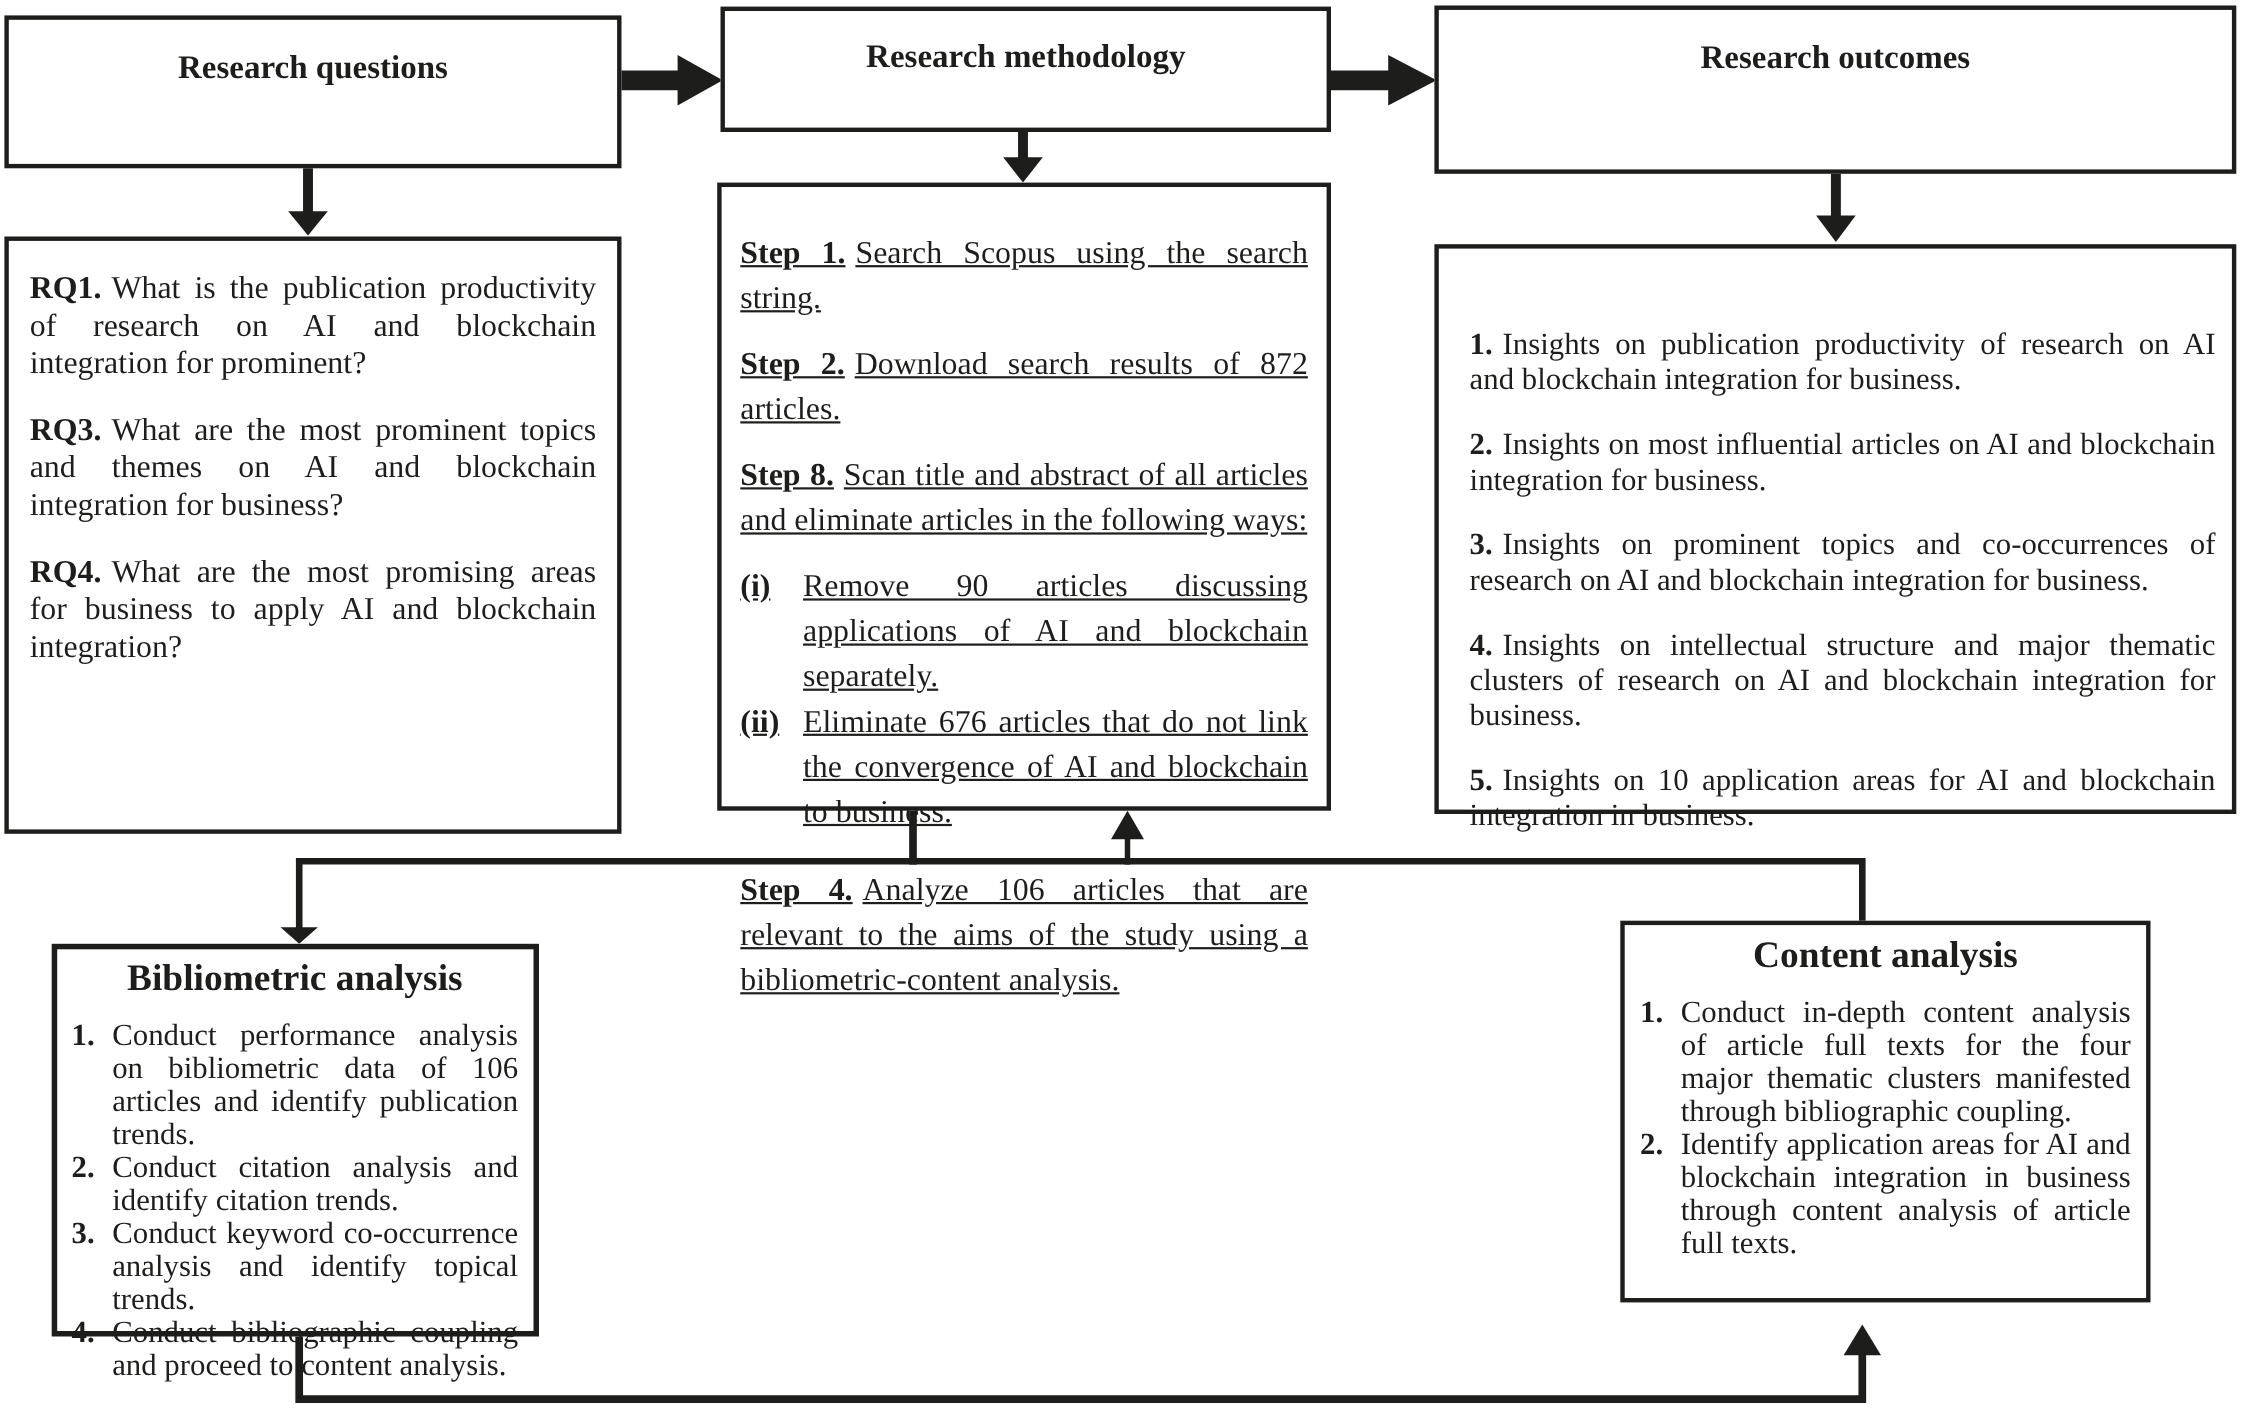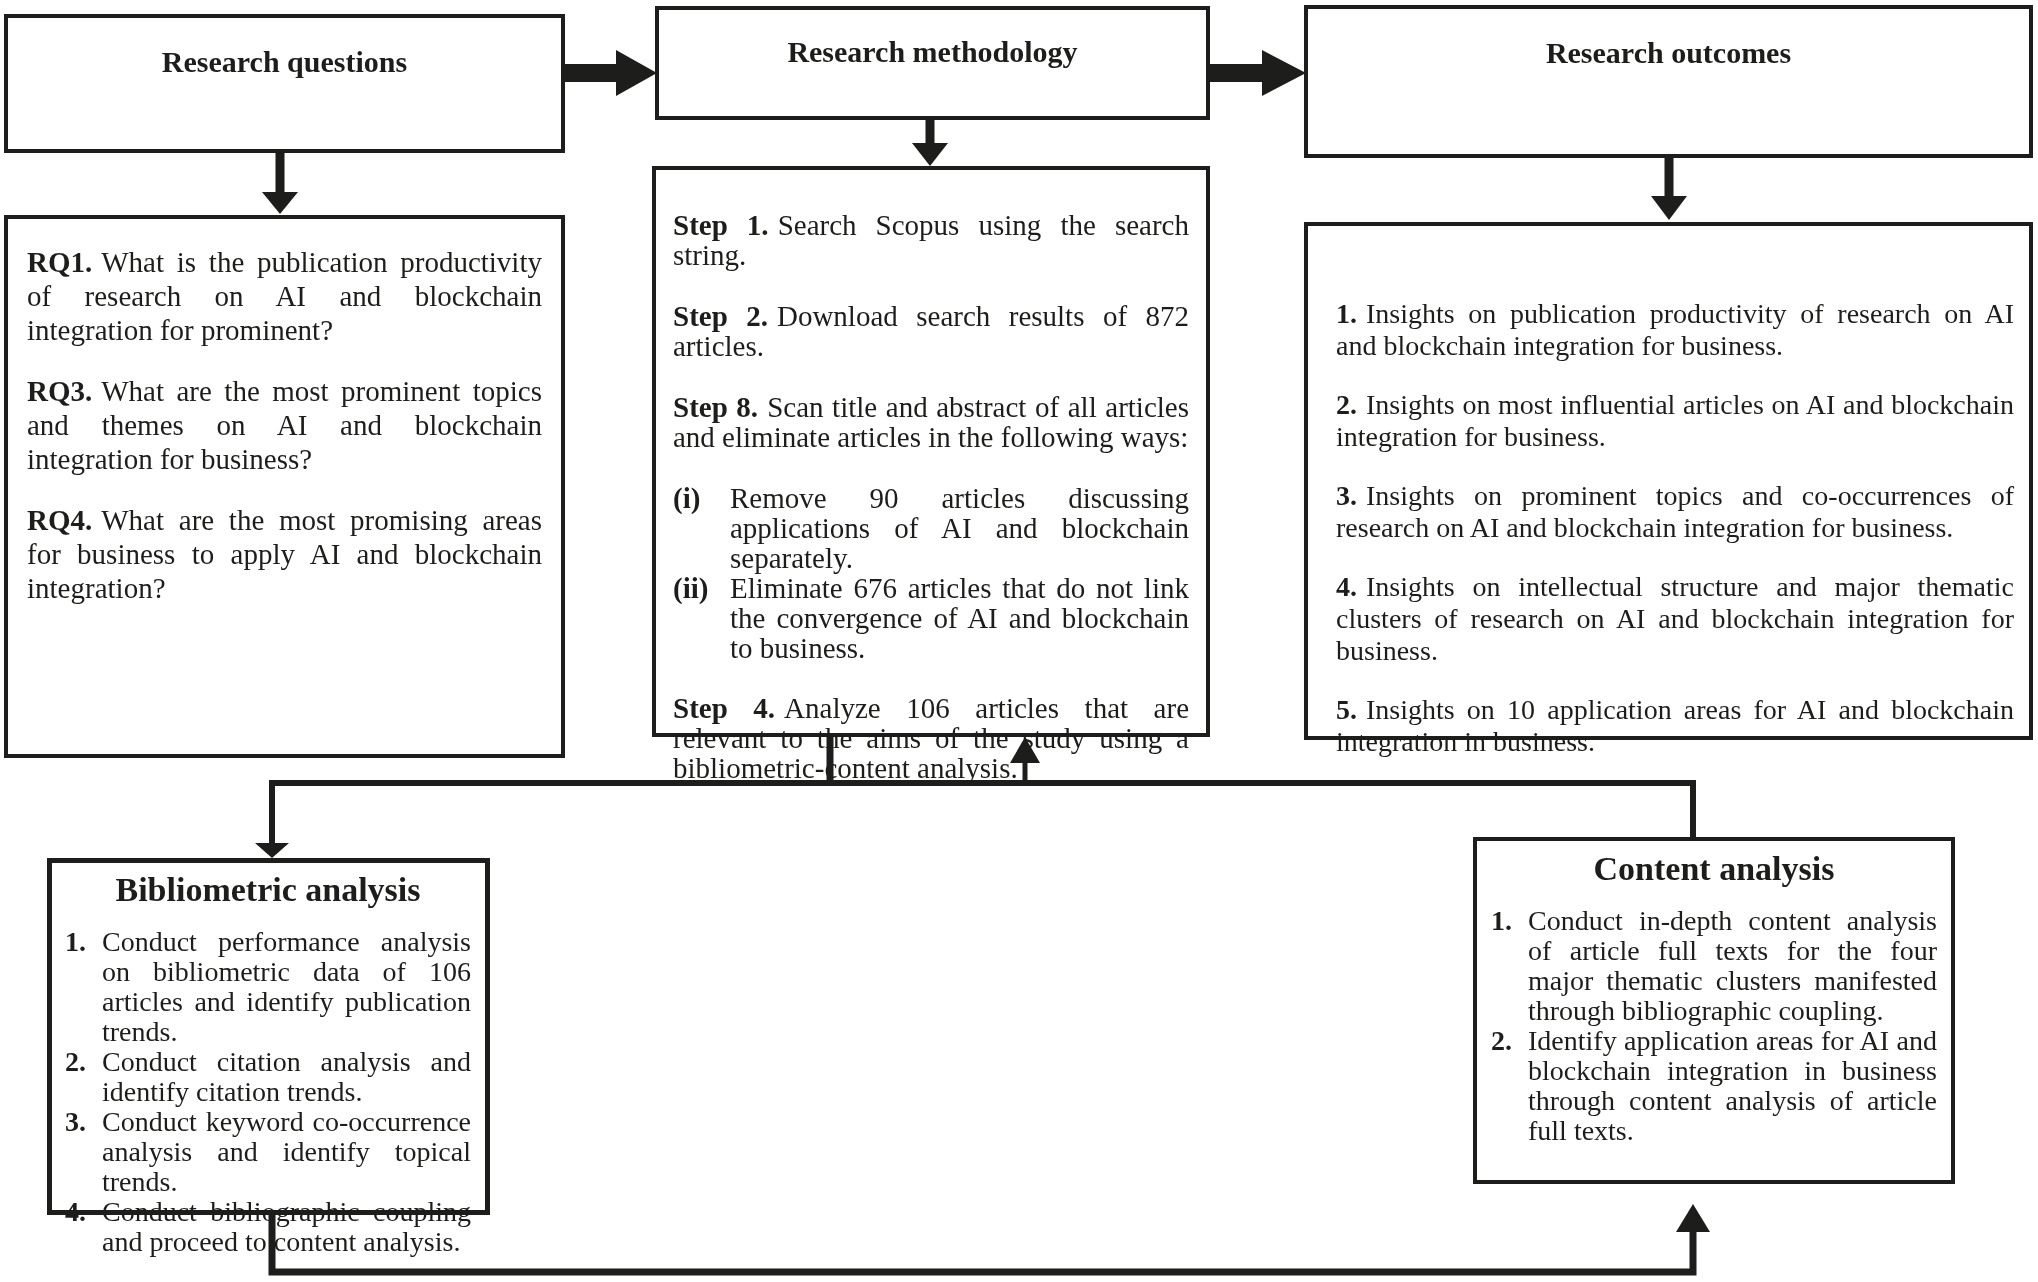--- a/index.html
+++ b/index.html
@@ -15,23 +15,23 @@
   .box{position:absolute;background:#ffffff;border:4px solid #1d1d1b;box-sizing:border-box;}
   .header-box{display:flex;justify-content:center;align-items:flex-start;}
   .header-title{font-weight:bold;font-size:30px;line-height:32px;}
   .content-box{box-sizing:border-box;}
   
   .q-box{padding:26px 19px 10px 19px;font-size:29px;line-height:34px;}
   .q-box p{margin:0;text-align:justify;}
   .q-box p + p{margin-top:27px;}
   .q-box b{margin-right:9px;}
   
-  .m-box{padding:40px 17px 24px 17px;font-size:29px;line-height:30px;}
+  .m-box{padding:40px 17px 24px 17px;font-size:29px;line-height:41px;text-decoration:underline;}
   .m-box p{margin:0;text-align:justify;}
-  .m-box .step + .step, .m-box .substeps{margin-top:31px;}
+  .m-box .step + .step, .m-box .substeps{margin-top:19px;}
   .m-box .step + .substeps + .step{margin-top:30px;}
   .m-box b{margin-right:9px;}
   .sub-item{display:flex;}
   .sub-item .sub-label{flex:none;width:57px;font-weight:bold;}
   .sub-item .sub-text{flex:1;text-align:justify;}
   
   .o-box{padding:72px 15px 10px 15px;font-size:28px;line-height:32px;}
   .o-box p{margin:0;text-align:justify;}
   .o-box p + p{margin-top:27px;}
   .o-box b{margin-right:9px;}

